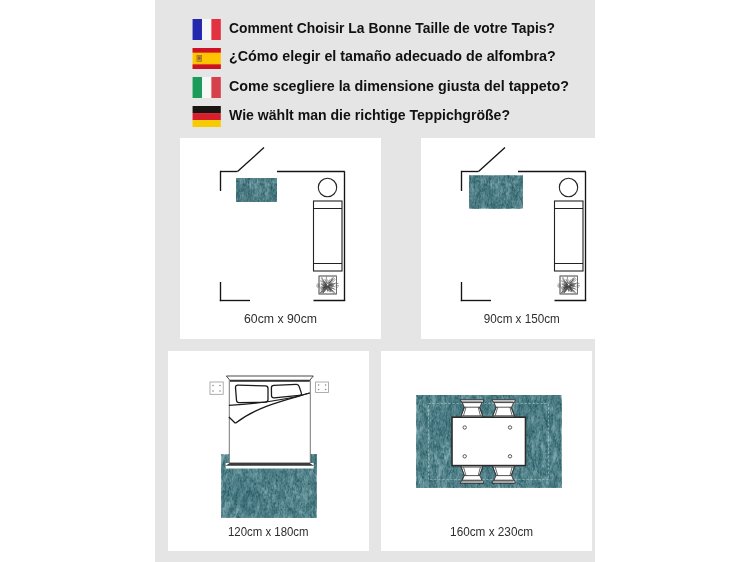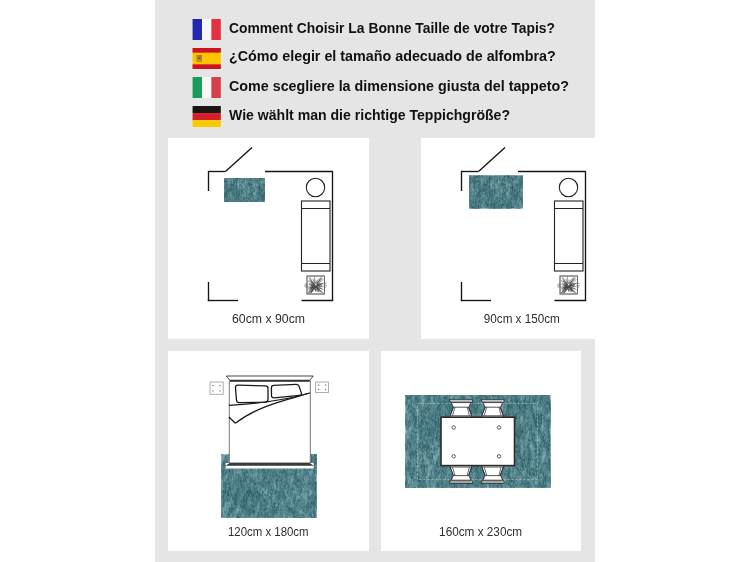--- a/index.html
+++ b/index.html
@@ -78,21 +78,21 @@
 
   <svg class="flag" viewBox="0 0 28 21">
       <rect x="0" y="0" width="28" height="7" fill="#191512"></rect>
       <rect x="0" y="7" width="28" height="7" fill="#d71f2b"></rect>
       <rect x="0" y="14" width="28" height="7" fill="#f8ca00"></rect>
     </svg>
 
   <span class="htxt" style="transform:translateY(-50%) scaleX(0.938);transform-origin:left center;">Wie wählt man die richtige Teppichgröße?</span>
 </div>
 
-<div class="panel" style="left:168px;top:138px;width:201px;height:201px;">
+<div class="panel" style="left:180px;top:138px;width:201px;height:201px;">
 <svg width="201" height="201" viewBox="0 0 201 201">
 
   <g>
         <rect x="56" y="40" width="41" height="24" fill="#3f6a74"></rect>
         <rect x="56" y="40" width="41" height="24" filter="url(#L)" opacity="0.45"></rect>
         <rect x="56" y="40" width="41" height="24" filter="url(#D)" opacity="0.7"></rect>
         <rect x="56" y="40" width="41" height="24" filter="url(#F)" opacity="0.35"></rect>
         <rect x="56" y="40" width="41" height="24" filter="url(#P)" opacity="0.25"></rect>
       </g>
 
@@ -222,21 +222,21 @@
   <g>
         <rect x="57.6" y="111.9" width="88.1" height="2.9" fill="#3a3a3a"></rect>
   <path d="M57.6,114.8 l4,-2.9 h-4 Z M145.7,114.8 l-4,-2.9 h4 Z" fill="#fff"></path>
   <rect x="57.6" y="114.8" width="88.1" height="2.7" fill="#fff"></rect>
       </g>
 
   <text x="100.3" y="184.7" font-size="13.5" fill="#2e2e2e" text-anchor="middle" textLength="80.6" lengthAdjust="spacingAndGlyphs">120cm x 180cm</text>
 </svg>
 </div>
 
-<div class="panel" style="left:381px;top:351px;width:200px;height:200px;">
+<div class="panel" style="left:381px;top:351px;width:200px;height:200px;padding-left:11px;">
 <svg width="200" height="200" viewBox="0 0 200 200">
 
   <g>
         <rect x="24.5" y="44" width="144.6" height="92.7" fill="#487680"></rect>
         <rect x="24.5" y="44" width="144.6" height="92.7" filter="url(#L)" opacity="0.45"></rect>
         <rect x="24.5" y="44" width="144.6" height="92.7" filter="url(#D)" opacity="0.7"></rect>
         <rect x="24.5" y="44" width="144.6" height="92.7" filter="url(#F)" opacity="0.35"></rect>
         <rect x="24.5" y="44" width="144.6" height="92.7" filter="url(#P)" opacity="0.3"></rect>
   <rect x="36.5" y="52.5" width="120" height="76" fill="none" stroke="#b9d3d0" stroke-width="1" stroke-dasharray="2.2 1.8" opacity="0.55"></rect>
       </g>

